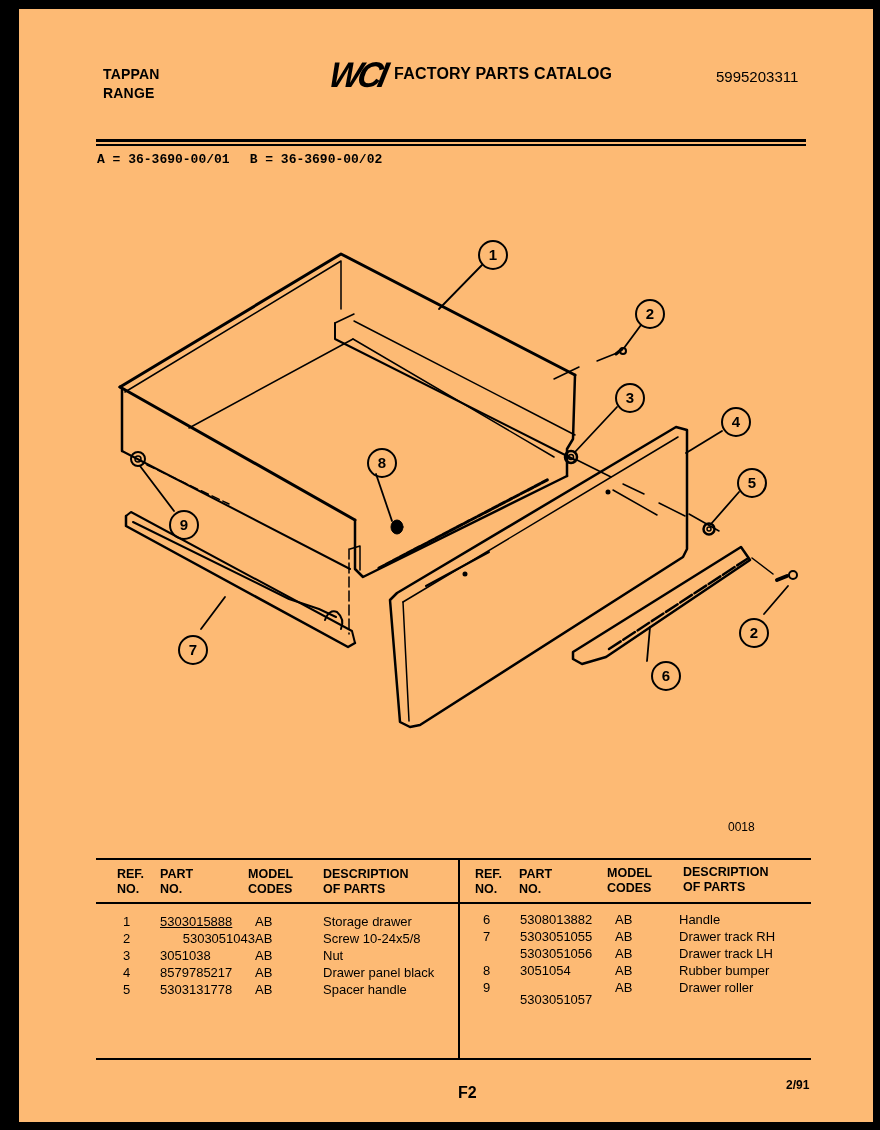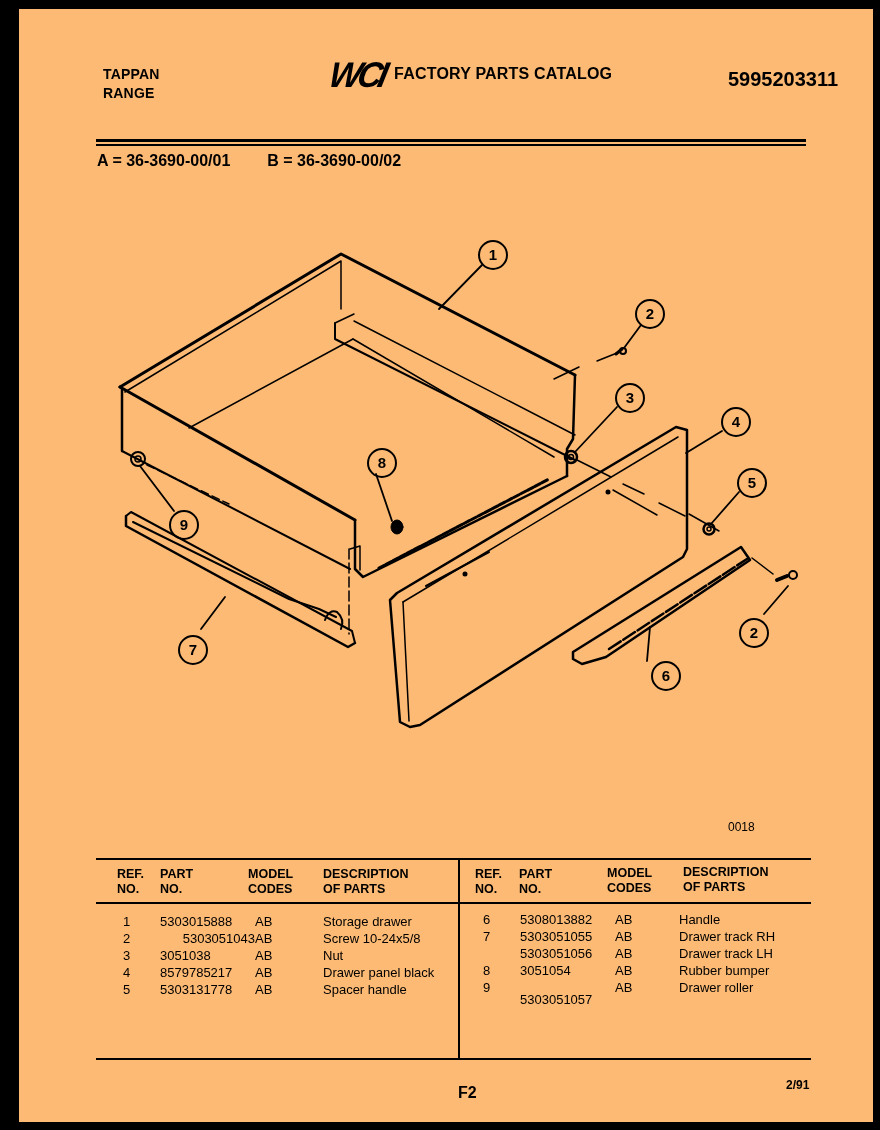--- a/index.html
+++ b/index.html
@@ -10,23 +10,23 @@
   }
   .page {
     position:absolute; left:19px; top:9px; width:854px; height:1113px;
     background:#fdba74;
   }
   .abs { position:absolute; }
   .hdr-left { left:84px; top:56px; font-size:14px; line-height:19px; font-weight:bold; letter-spacing:0.2px; }
   .logo-wrap { left:311px; top:50px; display:flex; align-items:center; }
   .logo { font-size:34px; font-weight:bold; font-style:italic; letter-spacing:-4px; transform:skewX(-12deg) scaleY(1.05); line-height:30px; margin-right:10px; }
   .catalog-title { font-size:16px; font-weight:bold; letter-spacing:0.2px; }
-  .doc-num { left:697px; top:59px; font-size:20px; font-weight:bold;margin-left:12px; }
+  .doc-num { left:697px; top:59px; font-size:15px; font-weight:normal; }
   .rule { background:#000; }
-  .models { left:78px; top:143px; font-size:16px; font-weight:bold; display:flex; gap:37px; }
+  .models { left:78px; top:143px; font-size:13px; font-weight:bold; display:flex; gap:20px;font-family:Liberation Mono, monospace; }
   .diagram { left:0; top:200px; width:854px; height:540px; }
   .figno { left:709px; top:811px; font-size:12px; font-weight:normal; }
   .tbl-hdr { font-size:12.5px; font-weight:bold; line-height:15px; }
   .row { font-size:13px; line-height:17px; display:flex; }
   .row span { display:block; white-space:nowrap; }
   .footer-note { left:79px; top:1113px; font-size:12px; font-weight:bold; }
   .footer-page { left:439px; top:1075px; font-size:16px; font-weight:bold; }
   .footer-date { left:767px; top:1069px; font-size:12px; font-weight:bold; }
 </style>
 </head>
@@ -197,21 +197,21 @@
       <div>CODES</div>
   </div>
   <div class="abs tbl-hdr" style="left:664px;top:856px;">
     <div>DESCRIPTION</div>
       <div>OF PARTS</div>
   </div>
 
   <div class="abs" style="left:98px;top:904px;">
     <div class="row">
       <span style="width:37px;text-align:left;padding-left:6px;">1</span>
-      <span style="width:95px;">5303015888</span>
+      <span style="width:95px;text-decoration:underline;">5303015888</span>
       <span style="width:68px;">AB</span>
       <span>Storage drawer</span>
     </div>
     <div class="row">
       <span style="width:37px;padding-left:6px;">2</span>
       <span style="width:95px;text-align:right;">5303051043</span>
       <span style="width:68px;">AB</span>
       <span>Screw 10-24x5/8</span>
     </div>
     <div class="row">

